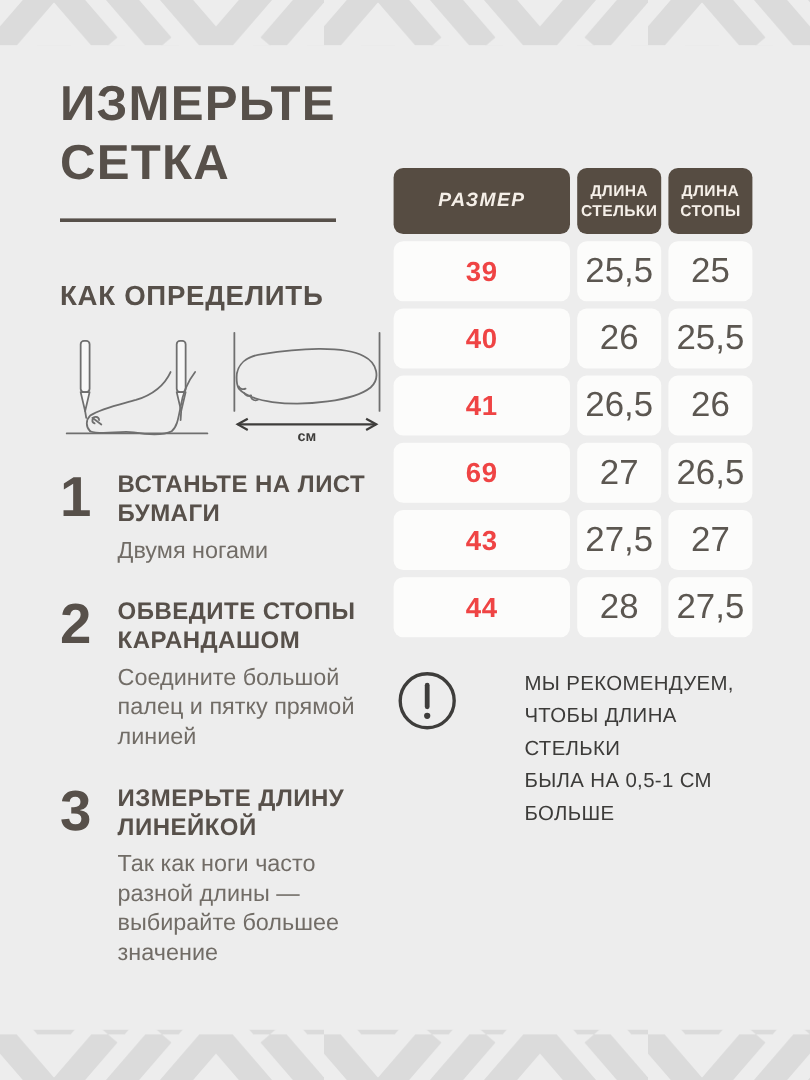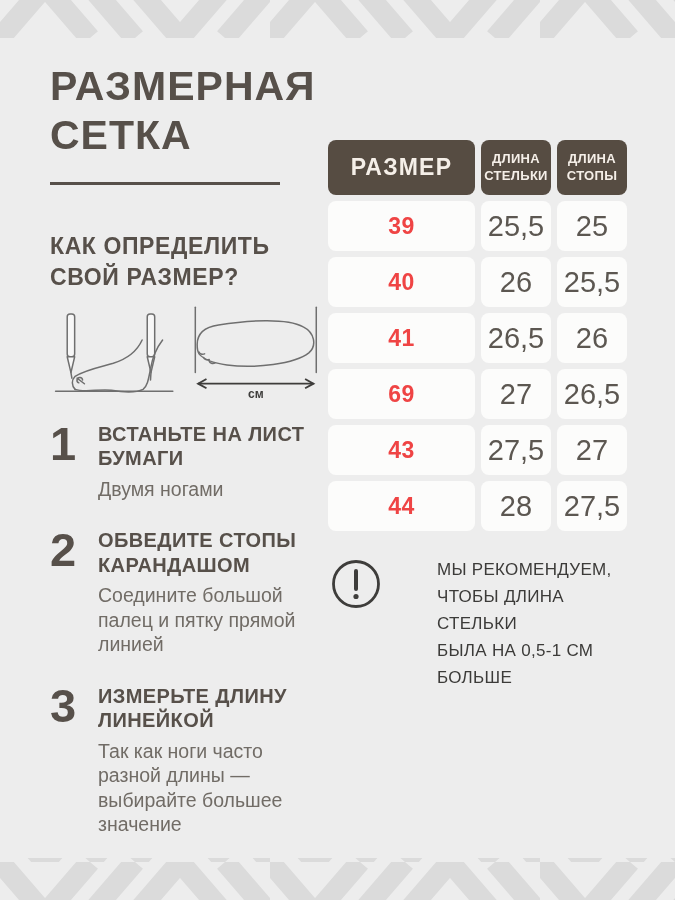--- a/index.html
+++ b/index.html
@@ -53,21 +53,21 @@
   
   .size-table{
     position:absolute;left:328px;top:140px;
     display:grid;grid-template-columns:147px 70px 70px;
     grid-template-rows:55px repeat(6,50px);gap:6px;
   }
   .cell{display:flex;align-items:center;justify-content:center;border-radius:8px;text-align:center;}
   .cell.header{
     background:var(--header-bg);color:var(--header-text);font-weight:bold;
   }
-  .cell.header.main{font-size:23px;letter-spacing:1.2px;}
+  .cell.header.main{font-size:16px;letter-spacing:1.2px;font-style:italic;}
   .cell.header.small{font-size:13px;line-height:1.3;letter-spacing:0.3px;}
   .cell.data{background:var(--cell-bg);}
   .cell.size{font-weight:bold;font-size:23px;color:#ef4444;letter-spacing:0.5px;}
   .cell.value{font-size:29px;color:var(--value-text);}
   
   .recommendation{position:absolute;left:330px;top:556px;width:310px;display:flex;gap:40px;}
   .rec-icon{flex:0 0 52px;margin-top:2px;}
   .rec-text{margin-left:15px;color:var(--dark-text);font-size:17px;line-height:27px;letter-spacing:0.3px;}
   .sketch{stroke:#6F6F6F;stroke-width:1.6;fill:none;stroke-linecap:round;stroke-linejoin:round;}
   .sketch-dark{stroke:#3E3D3B;fill:none;stroke-linecap:round;stroke-linejoin:round;}
@@ -91,29 +91,28 @@
     <rect x="0" y="0" width="675" height="38" fill="url(#zigzagTile)"></rect>
   </svg>
 
   <svg class="band bottom" xmlns="http://www.w3.org/2000/svg">
     <rect x="0" y="0" width="675" height="42" fill="url(#zigzagTile)"></rect>
   </svg>
 
   <div class="left-col">
 
     <div class="page-title">
-      <div>РАЗМЕРНАЯ</div>
+      <div>ИЗМЕРЬТЕ</div>
       <div>СЕТКА</div>
     </div>
 
     <div class="title-divider"></div>
 
     <div class="howto-heading">
       <div>КАК ОПРЕДЕЛИТЬ</div>
-      <div>СВОЙ РАЗМЕР?</div>
     </div>
 
     <div class="illustrations">
 
       <svg width="138" height="96" viewBox="0 0 138 96" xmlns="http://www.w3.org/2000/svg">
         <g class="sketch">
           <line x1="6" y1="88" x2="132" y2="88"></line>
 
           <rect x="18.5" y="5" width="8" height="46" rx="3" fill="#F7F7F7"></rect>
           <path d="M18.5,51 L26.5,51 L22.5,68 Z" fill="#F7F7F7"></path>

